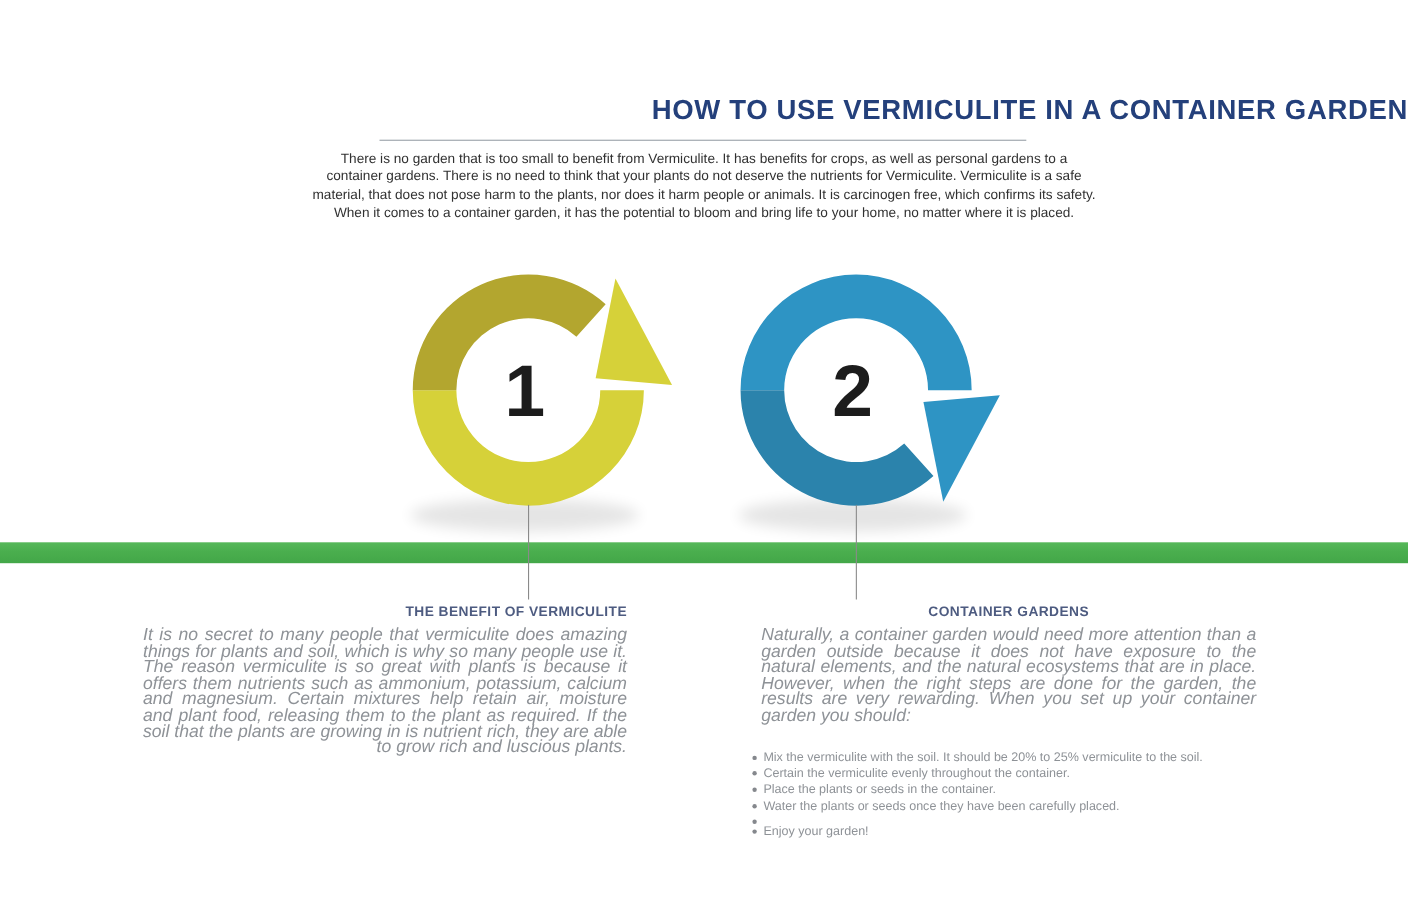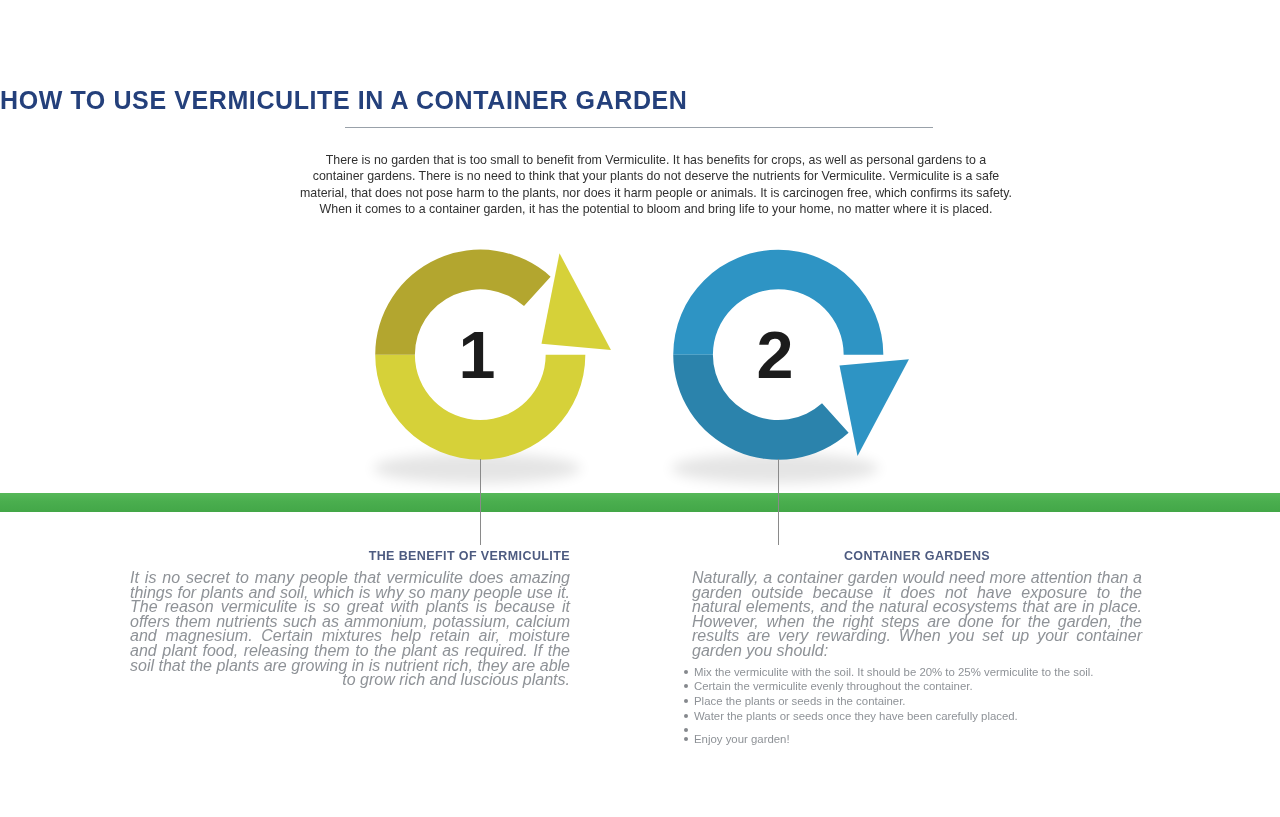--- a/index.html
+++ b/index.html
@@ -1,47 +1,47 @@
 <!DOCTYPE html>
 <html><head>
 <meta charset="utf-8">
 <style>
   html,body{margin:0;padding:0;background:#ffffff;}
   .page{
     position:relative;width:1280px;height:817px;background:#ffffff;
     font-family:"Liberation Sans",sans-serif;overflow:hidden;
   }
   .title{
-    position:absolute;top:86px;left:0;width:100%;margin:0;text-align:left;
+    position:absolute;top:86px;left:0;width:100%;margin:0;text-align:right;
     font-size:25px;font-weight:700;letter-spacing:.6px;color:#24407b;
   }
   .divider{position:absolute;left:345px;top:127px;width:588px;height:1px;background:#99a1a9;}
   .intro{
-    position:absolute;left:283px;top:136px;width:714px;margin:16px;
+    position:absolute;left:283px;top:136px;width:714px;margin:0;
     font-size:12.4px;line-height:16.3px;color:#313131;text-align:center;
   }
   .cycle{position:absolute;width:268px;height:263px;}
   .cycle-1{left:357px;top:228px;}
   .cycle-2{left:655px;top:228px;}
   .num{font-family:"Liberation Sans",sans-serif;font-size:62px;font-weight:700;fill:#1c1c1c;}
   .green-bar{
     position:absolute;left:0;top:493px;width:1280px;height:19px;
     background:linear-gradient(180deg,#57b85a 0%,#4aae4e 45%,#43a748 100%);
   }
   .connector{position:absolute;width:1px;background:#8a8a8a;top:459px;height:86px;}
   .connector-1{left:480px;}
   .connector-2{left:778px;}
   .col{position:absolute;top:549px;}
   .col-1{left:130px;width:440px;}
   .col-2{left:692px;width:450px;}
   .col-heading{margin:0;font-size:12.5px;font-weight:700;letter-spacing:.4px;color:#4d5b80;text-align:center;}
   .col-1 .col-heading{text-align:right;}
   .col-body{margin:8px 0 0;font-size:16px;line-height:14.6px;color:#8e9297;text-align:justify;font-style:italic;}
   .col-1 .col-body{text-align-last:right;}
-  .bullets{list-style:none;margin:6px 0 0 -8px;padding:0;
+  .bullets{list-style:none;margin:23px 0 0 -8px;padding:0;
     font-size:11.4px;line-height:14.7px;color:#8e9297;}
   .bullets li{display:flex;align-items:flex-start;white-space:nowrap;}
   .dot{width:4px;height:4px;border-radius:50%;background:#85888d;margin:5px 6px 0 0;flex:none;}
 </style>
 </head>
 <body>
 
 <div class="page">
 
   <h1 class="title">HOW TO USE VERMICULITE IN A CONTAINER GARDEN</h1>

